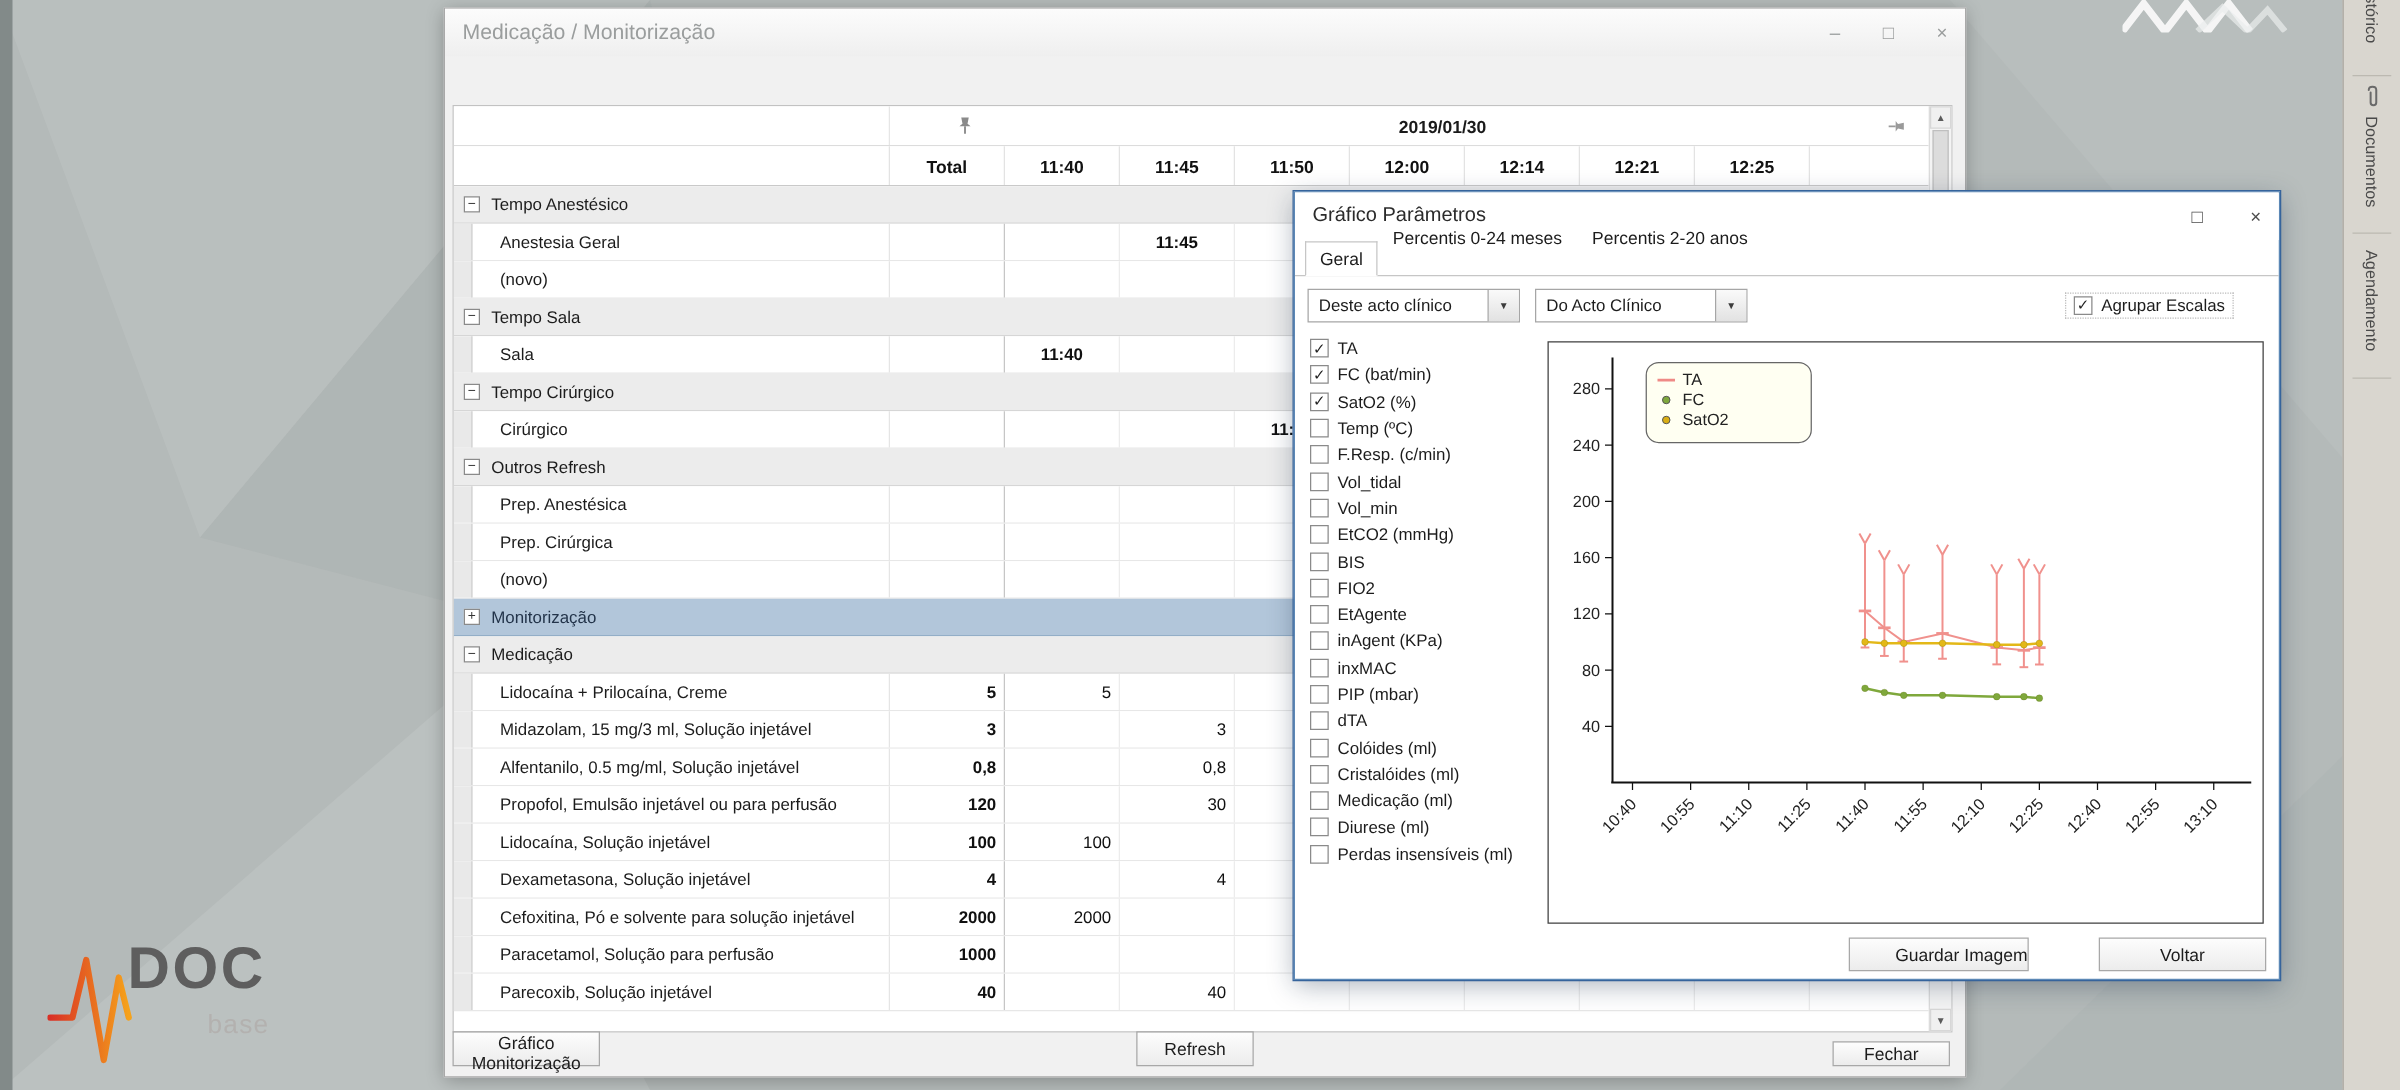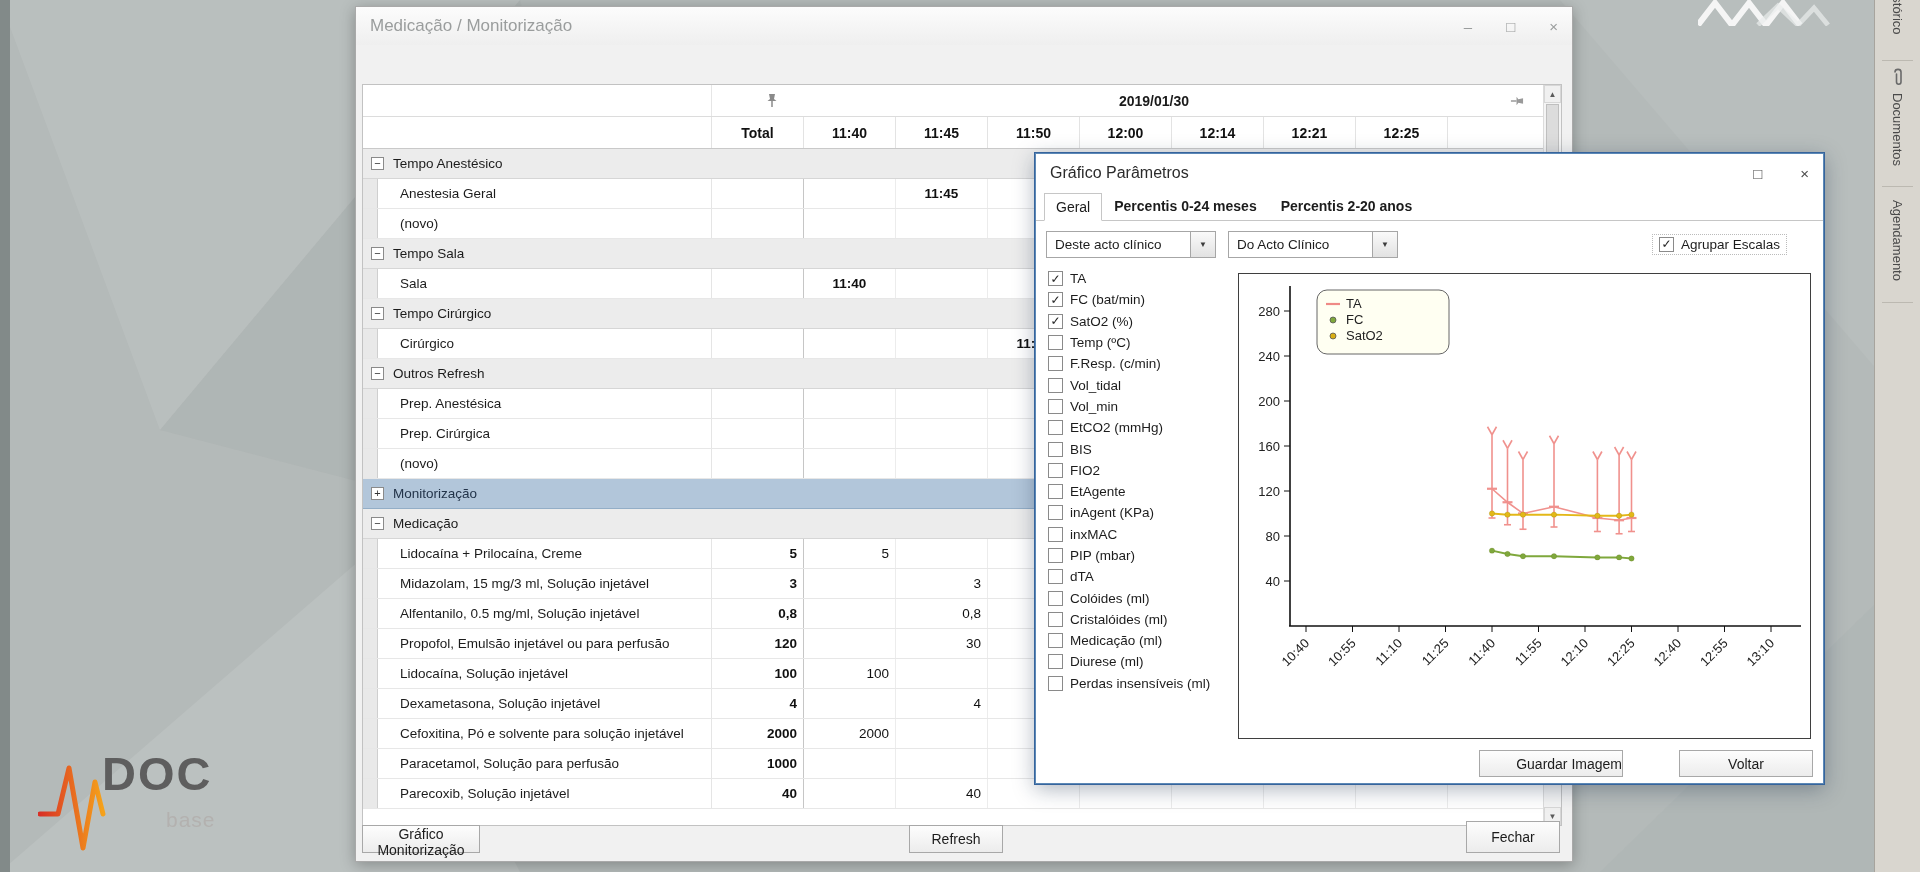--- a/index.html
+++ b/index.html
@@ -50,29 +50,29 @@
 
   .vscroll{position:absolute;right:0;top:0;bottom:0;width:18px;background:#f4f4f4;border-left:1px solid #dcdcdc;}
   .varrow{position:absolute;left:0;right:0;height:18px;display:flex;align-items:center;justify-content:center;font-size:8px;color:#5a5a5a;background:#f0f0f0;border:1px solid #d7d7d7;}
   .varrow.up{top:0;}
   .varrow.down{bottom:0;}
   .vthumb{position:absolute;top:19px;left:2px;right:2px;height:66px;background:#dcdcdc;border:1px solid #bfbfbf;}
 
   .btn{background:linear-gradient(#fdfdfd,#ececec);border:1px solid #a8a8a8;font-size:14px;color:#1c1c1c;font-family:"Liberation Sans",sans-serif;cursor:default;}
   .b-grafico{position:absolute;left:6px;bottom:8px;width:118px;height:28px;}
   .b-refresh{position:absolute;left:553px;bottom:8px;width:94px;height:28px;}
-  .b-fechar{position:absolute;left:1110px;bottom:8px;width:94px;height:32px;}
+  .b-fechar{position:absolute;left:1110px;bottom:8px;width:94px;height:20px;}
 
   
   .dialog{position:absolute;left:1035px;top:153px;width:789px;height:631px;background:#fff;border:1px solid #5c88b6;outline:1px solid #36649c;box-shadow:0 5px 20px rgba(20,40,70,.35);}
   .dlg-titlebar{height:38px;display:flex;align-items:center;padding:0 14px;background:#fff;}
   .dlg-title{font-size:16px;color:#2b2b2b;}
   .dlg-controls{margin-left:auto;display:flex;gap:38px;color:#4d4d4d;font-size:15px;align-items:center;}
   .tabs{position:absolute;left:0;top:38px;right:0;height:29px;display:flex;align-items:flex-end;padding-left:8px;border-bottom:1px solid #c6c6c6;}
-  .tab{font-size:14px;padding:5px 11px;color:#1c1c1c;border:1px solid transparent;margin-bottom:0;font-weight:bold;}
+  .tab{font-size:14px;padding:5px 11px;color:#1c1c1c;border:1px solid transparent;margin-bottom:16px;}
   .tab.active{background:#fff;border:1px solid #c6c6c6;border-bottom-color:#fff;margin-bottom:-1px;font-weight:400;}
   .controls-row{position:absolute;left:0;top:75px;right:0;height:30px;display:flex;align-items:center;padding:0 10px;}
   .dropdown{display:flex;width:170px;height:27px;border:1px solid #a6a6a6;background:#fff;align-items:center;}
   .dropdown.dd2{margin-left:12px;}
   .dd-text{flex:1;padding:0 8px;font-size:13.5px;color:#1c1c1c;white-space:nowrap;overflow:hidden;}
   .dd-arrow{width:25px;height:100%;background:linear-gradient(#fafafa,#e2e2e2);border-left:1px solid #a6a6a6;display:flex;align-items:center;justify-content:center;font-size:8px;color:#3c3c3c;}
   .agrupar{margin-left:auto;margin-right:26px;display:flex;gap:7px;align-items:center;font-size:13.5px;color:#1c1c1c;border:1px dotted #bbb;padding:2px 6px;}
   .checkbox{width:15px;height:15px;border:1px solid #8a8a8a;background:#fff;display:inline-flex;align-items:center;justify-content:center;font-size:12px;color:#1f1f1f;flex:0 0 auto;}
   .param-list{position:absolute;left:12px;top:114px;width:188px;}
   .param{display:flex;align-items:center;gap:7px;height:21.3px;font-size:13.5px;color:#1c1c1c;}

